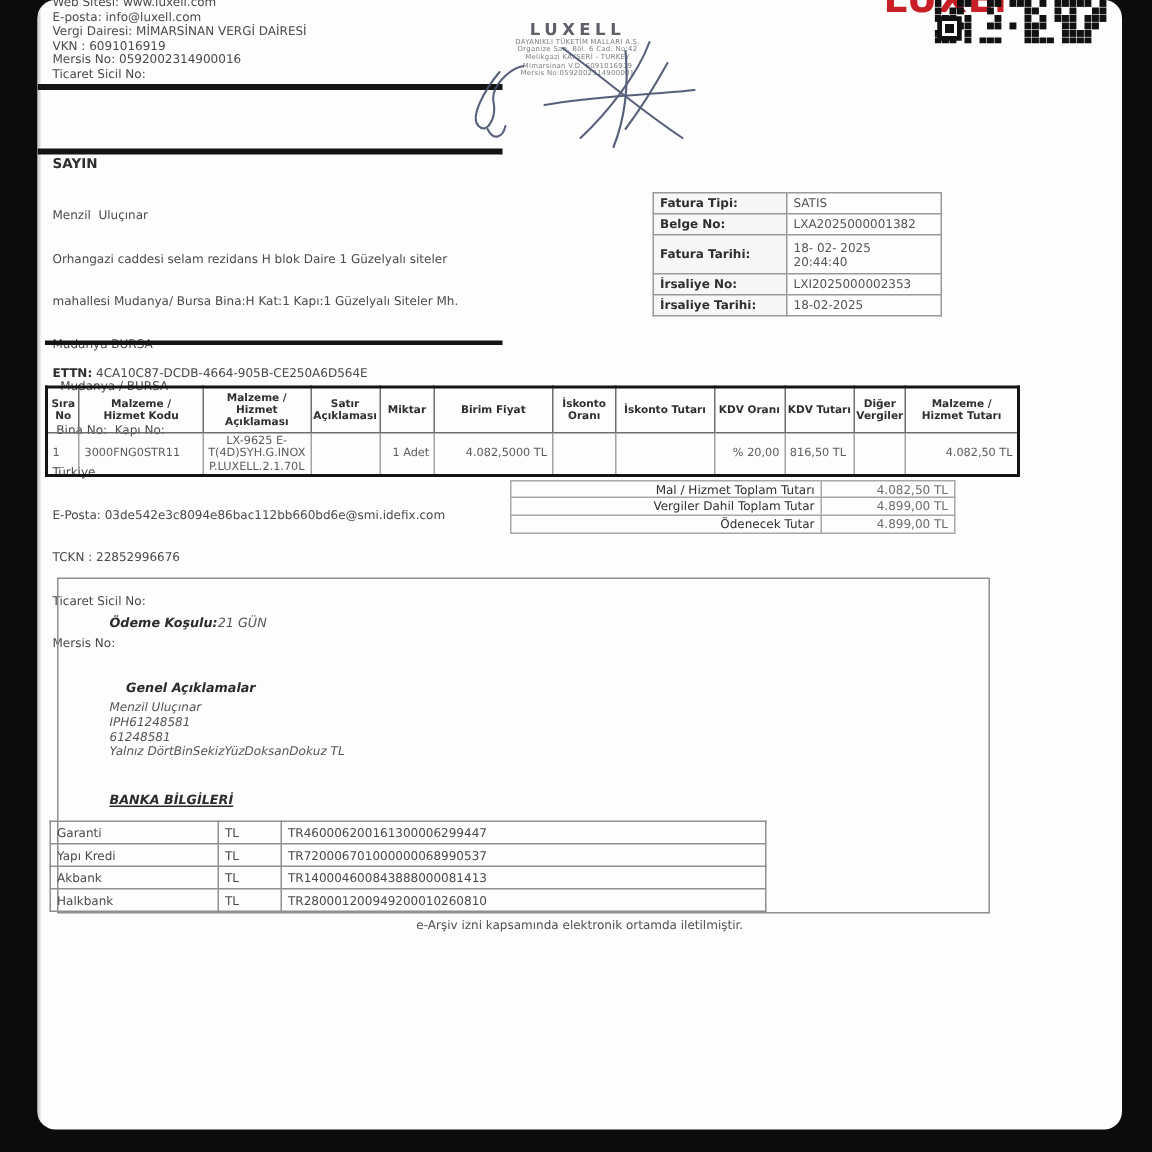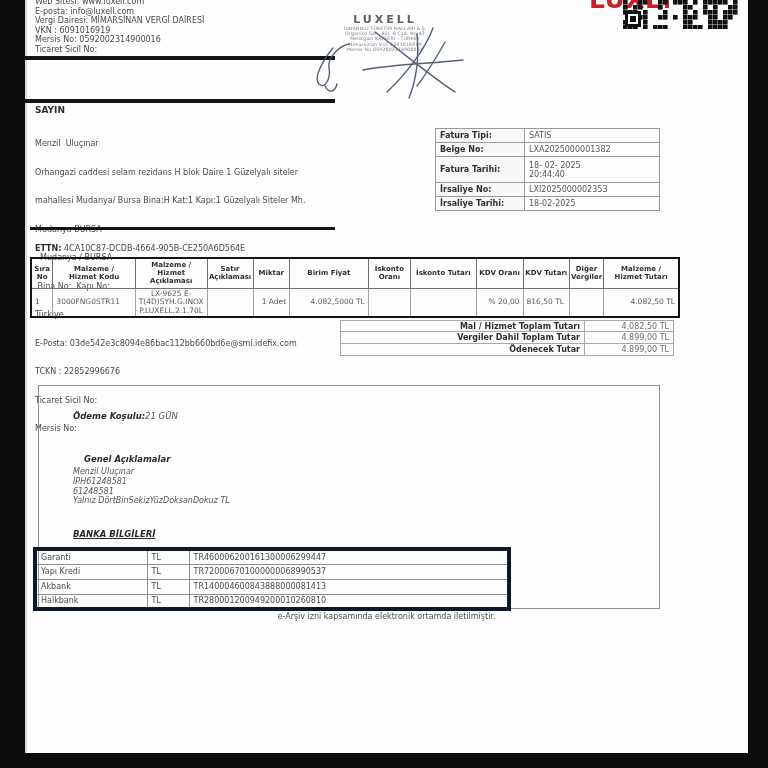--- a/index.html
+++ b/index.html
@@ -1,20 +1,20 @@
 <!DOCTYPE html>
 <html><head>
 <meta charset="utf-8">
 <style>
   * { margin:0; padding:0; box-sizing:border-box; }
   html,body { width:768px; height:768px; overflow:hidden; background:#0c0c0c;
               font-family:"DejaVu Sans", sans-serif; }
   .stage { position:relative; width:768px; height:768px; background:#0c0c0c; }
   .page  { position:absolute; left:25px; top:0; width:723px; height:753px;
-           background:#fdfdfd; overflow:hidden; color:#3a3a3a; }
+           background:#fdfdfd; overflow:hidden; color:#3a3a3a;border-radius:12px; }
   .page::before { content:""; position:absolute; left:0; top:0; width:2px; height:100%;
                   background:#d9d9d9; }
 
   
   .seller { position:absolute; left:10px; top:-3px; font-size:8px; line-height:9.6px; color:#4a4a4a; }
   .rule-thick { position:absolute; left:0; height:3.5px; background:#141414; }
   .rule-1 { top:56px;  width:310px; }
   .rule-2 { top:99px;  width:310px; }
   .rule-3 { top:227px; left:5px; width:305px; height:2.5px; }
 
@@ -32,58 +32,58 @@
   .qrwrap { position:absolute; left:598px; top:0; width:120px; height:29px; overflow:hidden; }
 
   
   .sayin { position:absolute; left:10px; top:105px; font-size:9px; font-weight:bold; color:#2e2e2e; }
   .buyer { position:absolute; left:10px; top:120px; font-size:8px; line-height:9.5px; color:#4a4a4a;
            white-space:pre; }
   .ettn  { position:absolute; left:10px; top:244px; font-size:8px; color:#4a4a4a; }
   .ettn b { color:#2e2e2e; }
 
   
-  .infotbl { position:absolute; left:410px; top:128px; width:225px; border-collapse:collapse; }
+  .infotbl { position:absolute; left:410px; top:128px; width:193px; border-collapse:collapse; }
   .infotbl td { border:1px solid #9a9a9a; font-size:8px; padding:1px 4px; vertical-align:middle; }
   .infotbl td.lbl { width:89px; font-weight:bold; color:#2f2f2f; background:#f7f7f7; }
   .infotbl td.val { color:#555; white-space:pre-line; }
   .infotbl tr    { height:14px; }
   .infotbl tr.tall { height:26px; }
 
   
   .items { position:absolute; left:5px; top:257px; width:650px; border-collapse:collapse;
            border:2px solid #141414; }
   .items th { border:1px solid #6f6f6f; font-size:7px; font-weight:bold; color:#2f2f2f;
               text-align:center; vertical-align:middle; white-space:pre-line; padding:2px 1px;
               height:30px; line-height:8.2px; }
   .items td { border:1px solid #a3a3a3; font-size:7.5px; color:#5c5c5c; vertical-align:middle;
               padding:1px 3px; height:28px; white-space:pre-line; line-height:8.6px; }
   .items td.c { text-align:center; } .items td.r { text-align:right; }
 
   
   .totals { position:absolute; left:315px; top:320px; width:334px; }
   .trow { display:flex; height:12px; }
-  .trow .tl { width:245px; border:1px solid #a8a8a8; border-top:none; font-size:8px; font-weight:bold;
+  .trow .tl { width:208px; border:1px solid #a8a8a8; border-top:none; font-size:8px; font-weight:normal;
               color:#2f2f2f; text-align:right; padding:0 4px; line-height:11px; }
   .trow .tv { width:89px;  border:1px solid #a8a8a8; border-top:none; border-left:none; font-size:8px;
               color:#6d6d6d; text-align:right; padding:0 4px; line-height:11px; }
   .trow:first-child .tl, .trow:first-child .tv { border-top:1px solid #a8a8a8; }
 
   
   .notes { position:absolute; left:13px; top:385px; width:622px; height:224px;
            border:1.5px solid #8f8f8f;font-style:italic; }
   .odeme { position:absolute; left:34px; top:25px; font-size:8.5px; color:#555; }
   .odeme b { color:#2b2b2b; }
   .genel-title { position:absolute; left:34px; top:68px; font-size:8.5px; font-weight:bold; color:#2b2b2b;padding-left:11px; }
   .genel-lines { position:absolute; left:34px; top:81px; font-size:8px; line-height:9.8px; color:#555; }
   .banka-title { position:absolute; left:34px; top:143px; font-size:8.5px; font-weight:bold;
                  text-decoration:underline; color:#2b2b2b; }
 
   .banks { position:absolute; left:8px; top:547px; width:478px; border-collapse:collapse;
-           border:4px solid #0f172a; }
+           border:1px solid #0f172a; }
   .banks td { border:1px solid #8f8f8f; font-size:8px; color:#4a4a4a; height:15px; padding:0 4px; }
   .banks td.bn { width:112px; } .banks td.cur { width:42px; }
 
   .footer { position:absolute; left:0; top:612px; width:723px; text-align:center;
             font-size:8px; color:#4f4f4f; }
 </style>
 </head>
 <body>
 
 <div class="stage">

